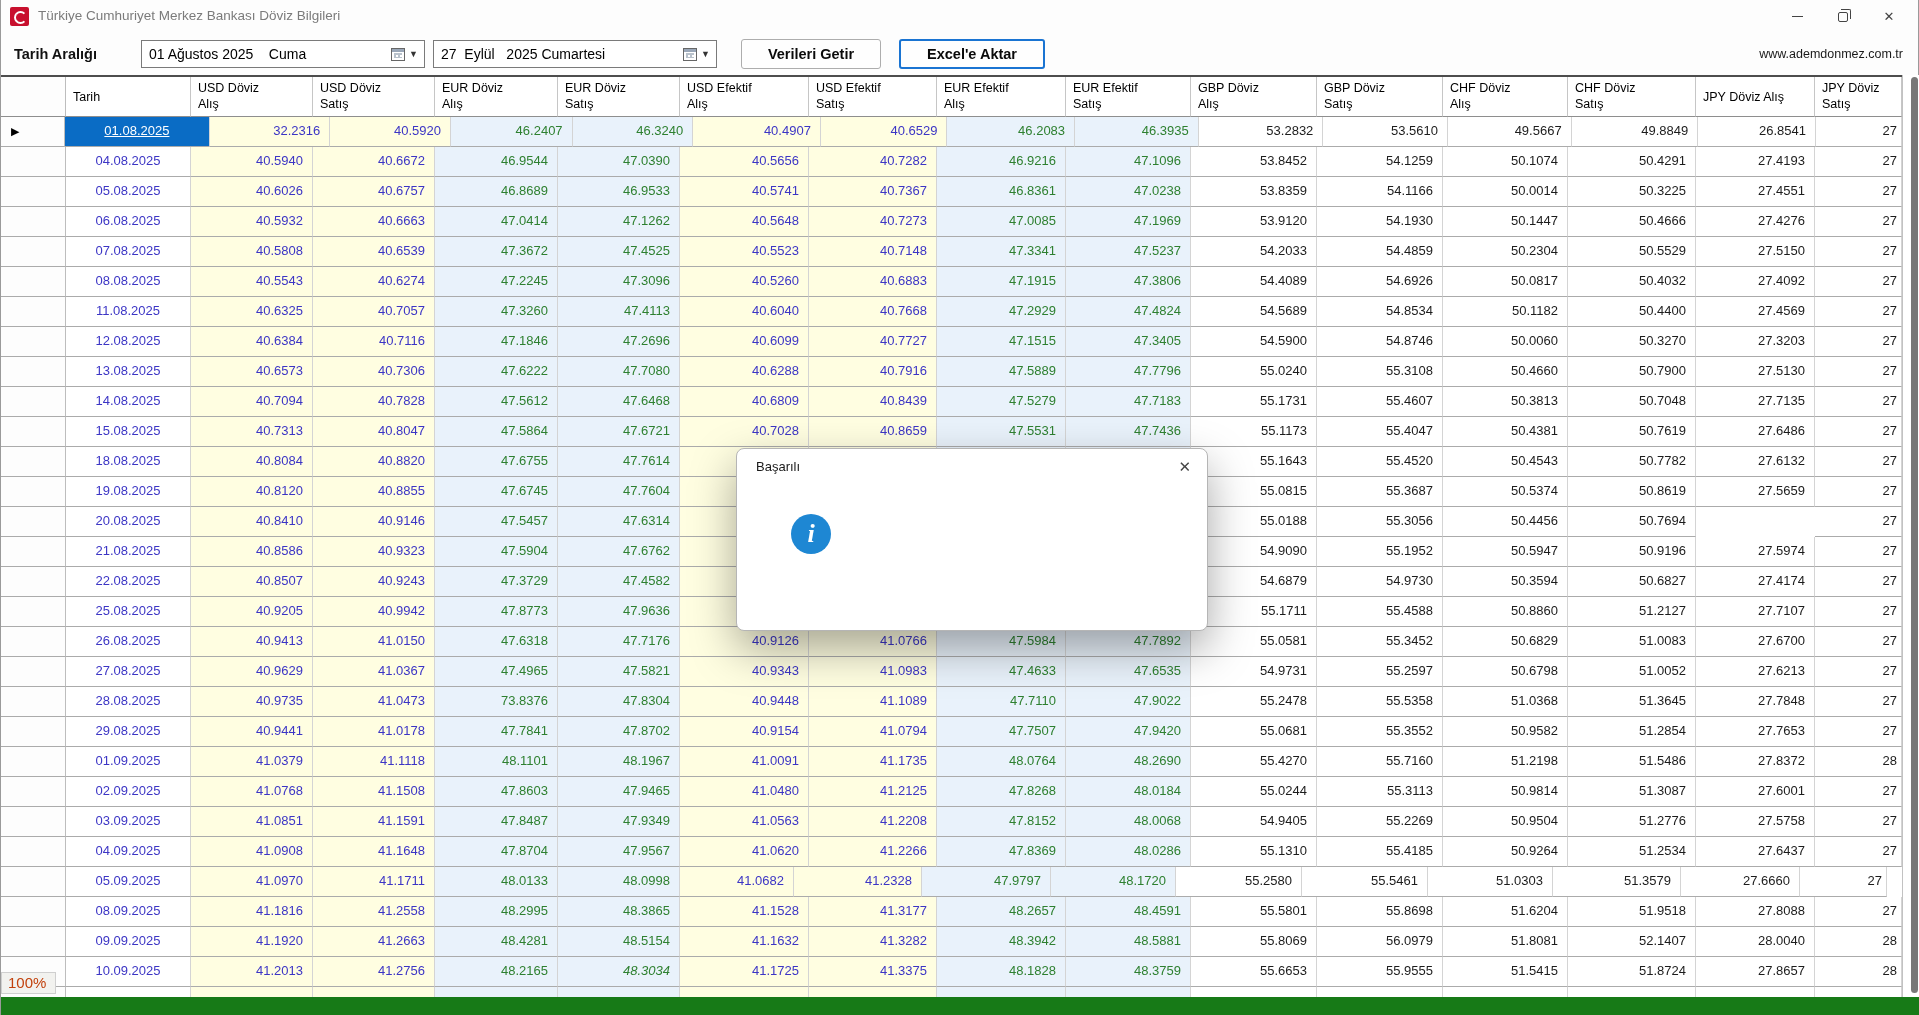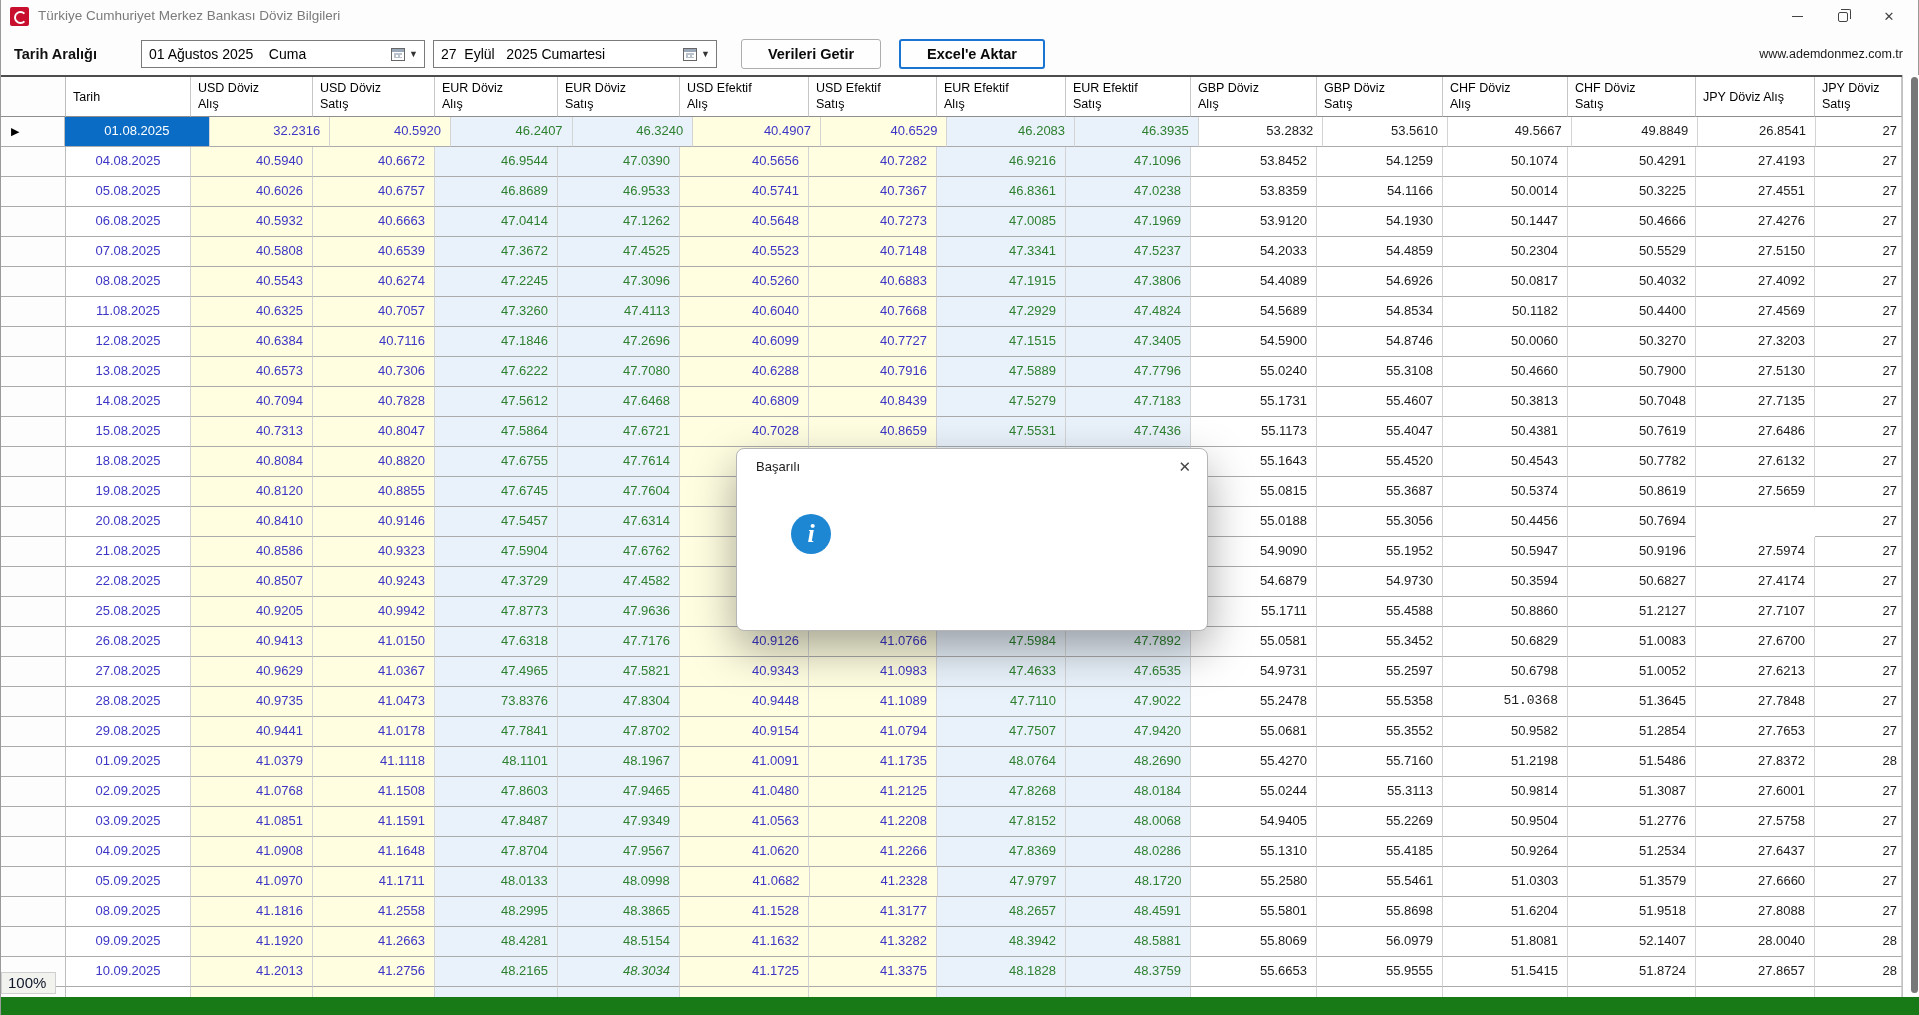--- a/index.html
+++ b/index.html
@@ -80,21 +80,21 @@
     display:flex; align-items:center; justify-content:center;
     font-family:"Liberation Serif","DejaVu Serif",serif; font-weight:bold; font-size:26px; font-style:italic; }
   .dlg-msg { margin-left:27px; font-size:13.5px; font-weight:600; color:#111; }
   .dlg-footer { height:46px; background:#f2f2f2; border-radius:0 0 8px 8px;
     display:flex; align-items:center; justify-content:flex-end; padding-right:20px; }
   .ok-btn { width:103px; height:30px; background:#fdfdfd; border:1px solid #0f6cbd; border-radius:5px;
     font-family:inherit; font-size:13.5px; font-weight:600; color:#111; }
 
   
   .zoom-badge { position:absolute; left:0; top:972px; z-index:6; background:#f2f2ef;
-    border:1px solid #cfcfcf; padding:1px 9px 2px 6px; font-size:15px; color:#0f172a; }
+    border:1px solid #cfcfcf; padding:1px 9px 2px 6px; font-size:15px; color:#c2410c; }
   .green-bar { position:absolute; left:0; bottom:0; width:1919px; height:18px; background:#177a17; z-index:7; }
 </style>
 </head>
 <body>
 
 <div id="app">
 
   <div class="titlebar">
     <span class="app-icon"></span>
     <span class="win-title">Türkiye Cumhuriyet Merkez Bankası Döviz Bilgileri</span>
@@ -190,21 +190,21 @@
         <div class="hcell" style="width: 87px;">
           <span>JPY Döviz</span>
           <span>Satış</span>
         </div>
       </div>
     <div id="grid-body">
         <div class="trow">
           <div class="selcell">
             <span class="arrow">▶</span>
           </div>
-          <div class="cell c-date selected" style="width: 146px;">01.08.2025</div>
+          <div class="cell c-date selected" style="width: 146px; text-decoration: underline;">01.08.2025</div>
           <div class="cell c-usd" style="width: 122px;">32.2316</div>
           <div class="cell c-usd" style="width: 122px;">40.5920</div>
           <div class="cell c-eur" style="width: 123px;">46.2407</div>
           <div class="cell c-eur" style="width: 122px;">46.3240</div>
           <div class="cell c-usd" style="width: 129px;">40.4907</div>
           <div class="cell c-usd" style="width: 128px;">40.6529</div>
           <div class="cell c-eur" style="width: 129px;">46.2083</div>
           <div class="cell c-eur" style="width: 125px;">46.3935</div>
           <div class="cell c-plain" style="width: 126px;">53.2832</div>
           <div class="cell c-plain" style="width: 126px;">53.5610</div>
@@ -543,21 +543,21 @@
           <div class="cell c-usd" style="width: 122px;">40.9735</div>
           <div class="cell c-usd" style="width: 122px;">41.0473</div>
           <div class="cell c-eur" style="width: 123px;">73.8376</div>
           <div class="cell c-eur" style="width: 122px;">47.8304</div>
           <div class="cell c-usd" style="width: 129px;">40.9448</div>
           <div class="cell c-usd" style="width: 128px;">41.1089</div>
           <div class="cell c-eur" style="width: 129px;">47.7110</div>
           <div class="cell c-eur" style="width: 125px;">47.9022</div>
           <div class="cell c-plain" style="width: 126px;">55.2478</div>
           <div class="cell c-plain" style="width: 126px;">55.5358</div>
-          <div class="cell c-plain" style="width: 125px; font-family: Liberation Mono, monospace;">51.0368</div>
+          <div class="cell c-plain" style="width: 125px;">51.0368</div>
           <div class="cell c-plain" style="width: 128px;">51.3645</div>
           <div class="cell c-plain" style="width: 119px;">27.7848</div>
           <div class="cell c-plain c-clip" style="width: 87px;">27</div>
         </div>
         <div class="trow">
           <div class="selcell"></div>
           <div class="cell c-date" style="width: 125px;">29.08.2025</div>
           <div class="cell c-usd" style="width: 122px;">40.9441</div>
           <div class="cell c-usd" style="width: 122px;">41.0178</div>
           <div class="cell c-eur" style="width: 123px;">47.7841</div>
@@ -645,21 +645,21 @@
           <div class="cell c-plain" style="width: 119px;">27.6437</div>
           <div class="cell c-plain c-clip" style="width: 87px;">27</div>
         </div>
         <div class="trow">
           <div class="selcell"></div>
           <div class="cell c-date" style="width: 125px;">05.09.2025</div>
           <div class="cell c-usd" style="width: 122px;">41.0970</div>
           <div class="cell c-usd" style="width: 122px;">41.1711</div>
           <div class="cell c-eur" style="width: 123px;">48.0133</div>
           <div class="cell c-eur" style="width: 122px;">48.0998</div>
-          <div class="cell c-usd" style="width: 130px;">41.0682</div>
+          <div class="cell c-usd" style="width: 114px;">41.0682</div>
           <div class="cell c-usd" style="width: 128px;">41.2328</div>
           <div class="cell c-eur" style="width: 129px;">47.9797</div>
           <div class="cell c-eur" style="width: 125px;">48.1720</div>
           <div class="cell c-plain" style="width: 126px;">55.2580</div>
           <div class="cell c-plain" style="width: 126px;">55.5461</div>
           <div class="cell c-plain" style="width: 125px;">51.0303</div>
           <div class="cell c-plain" style="width: 128px;">51.3579</div>
           <div class="cell c-plain" style="width: 119px;">27.6660</div>
           <div class="cell c-plain c-clip" style="width: 87px;">27</div>
         </div>

